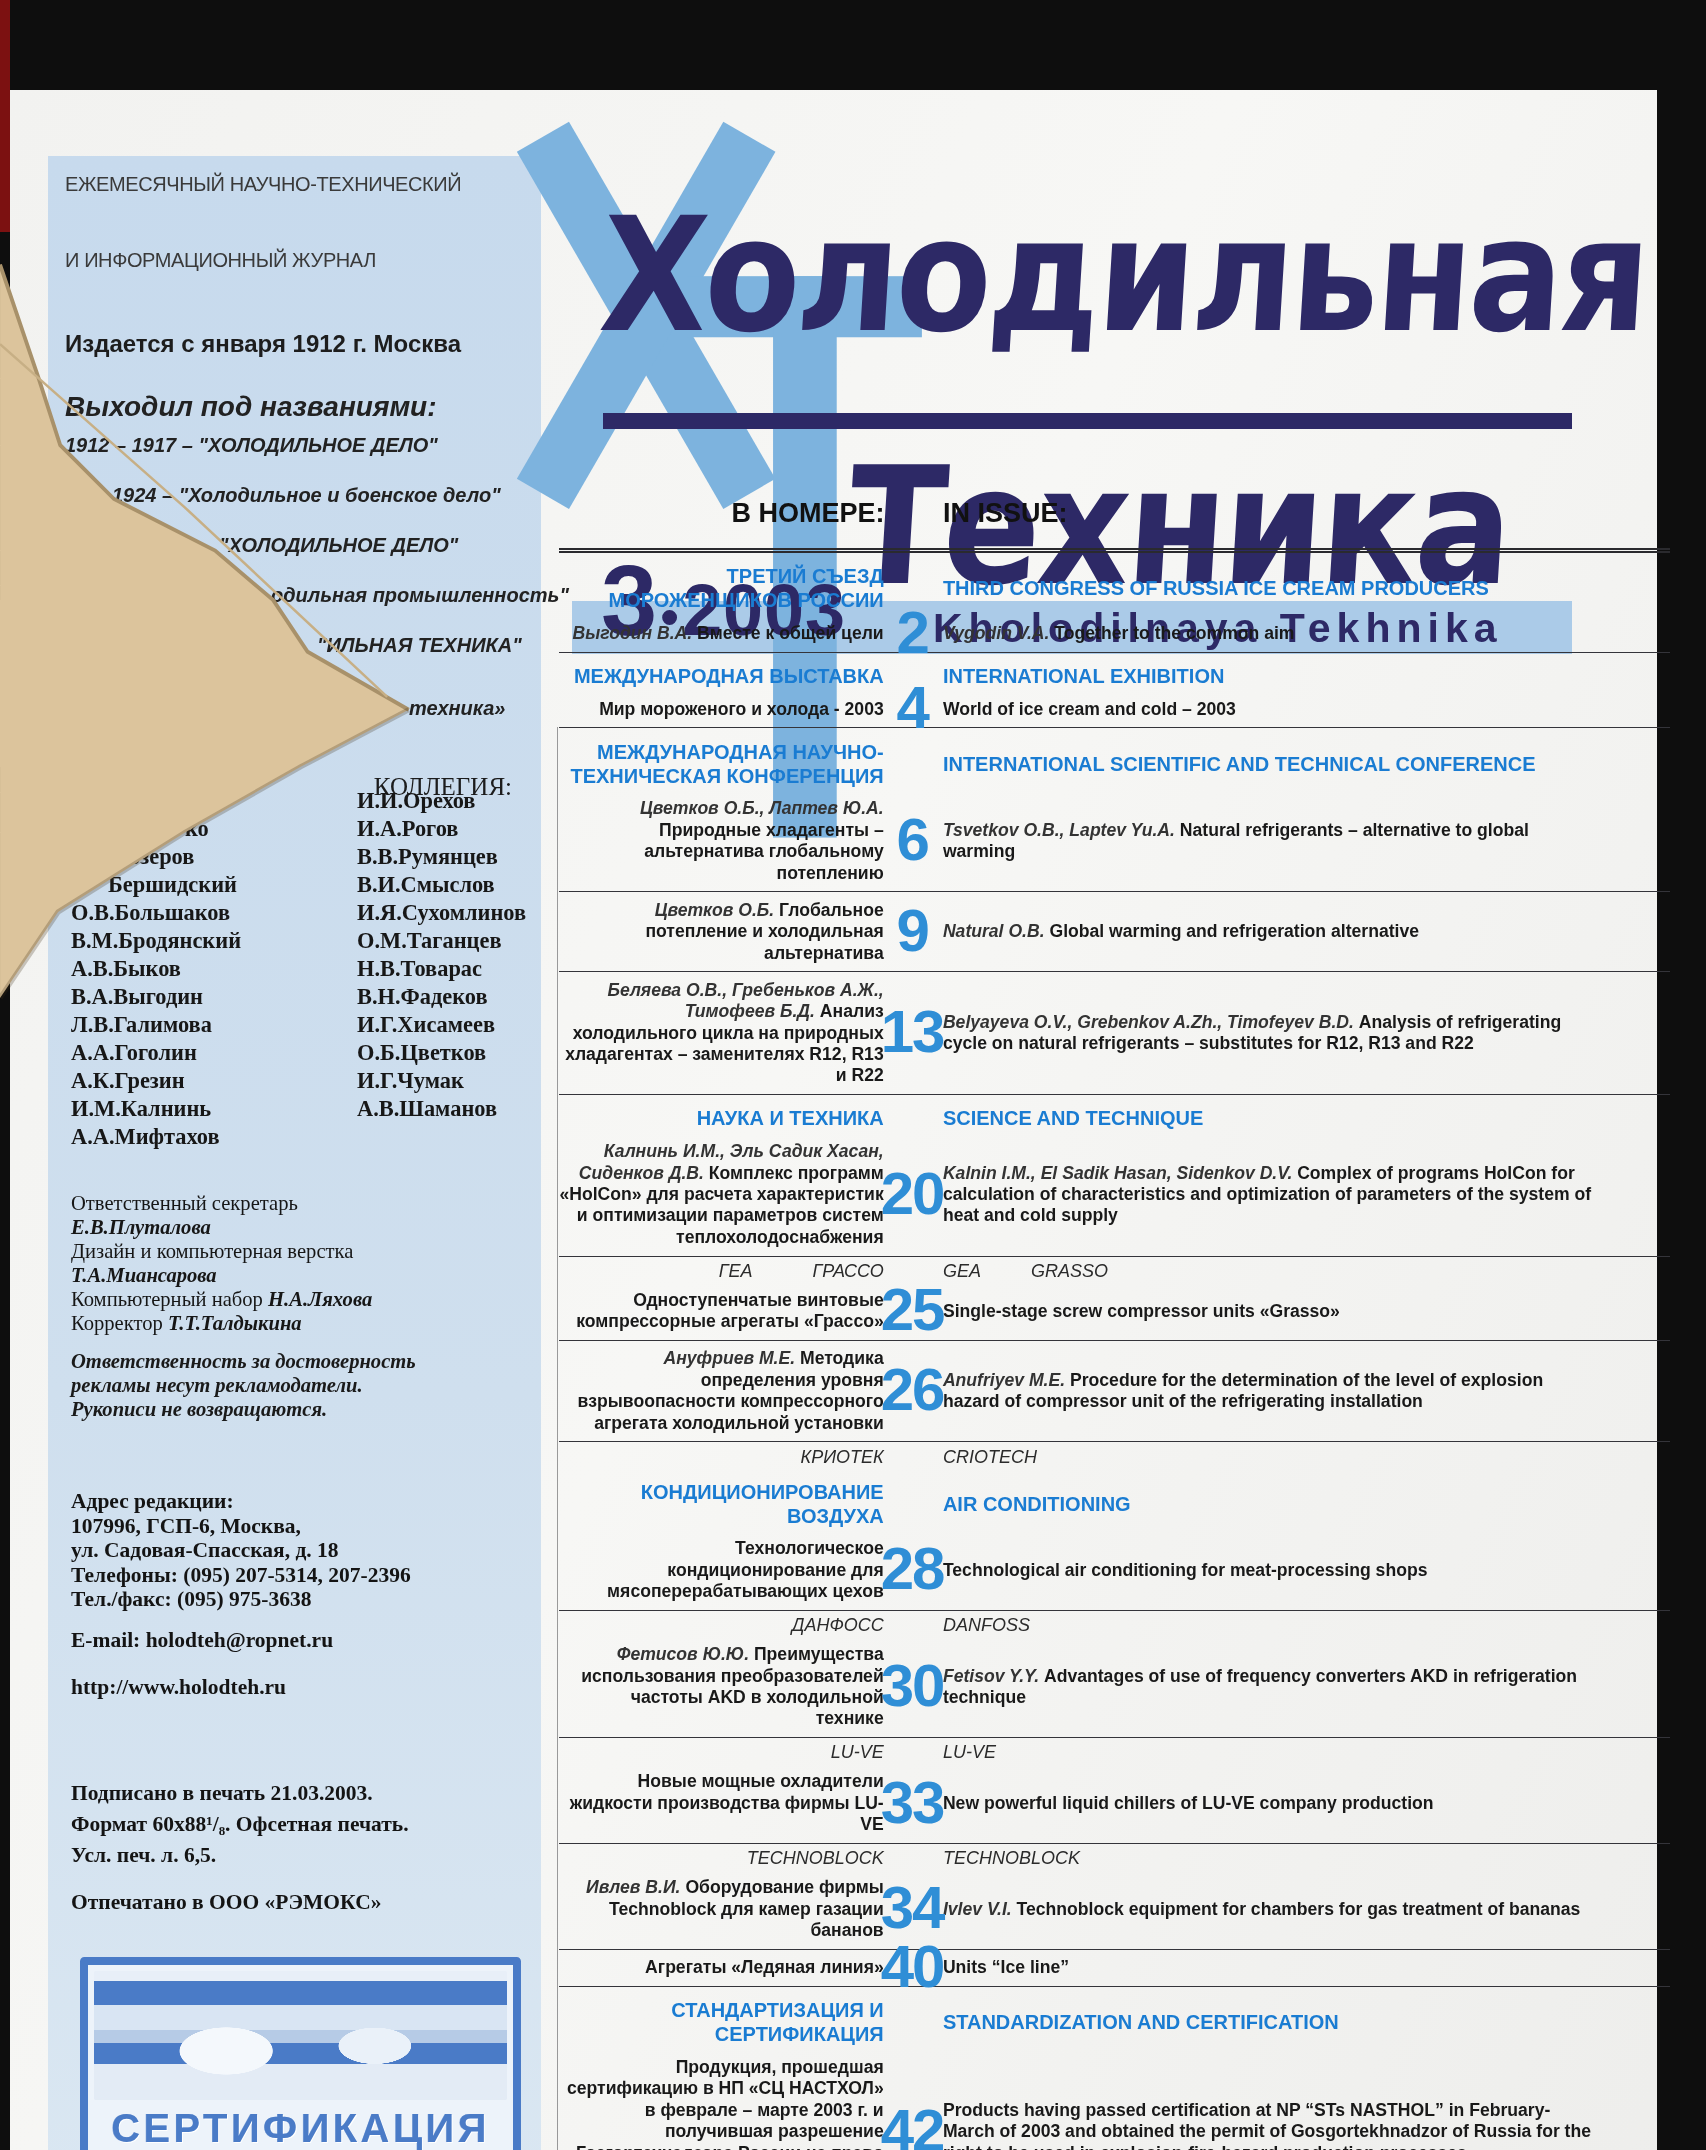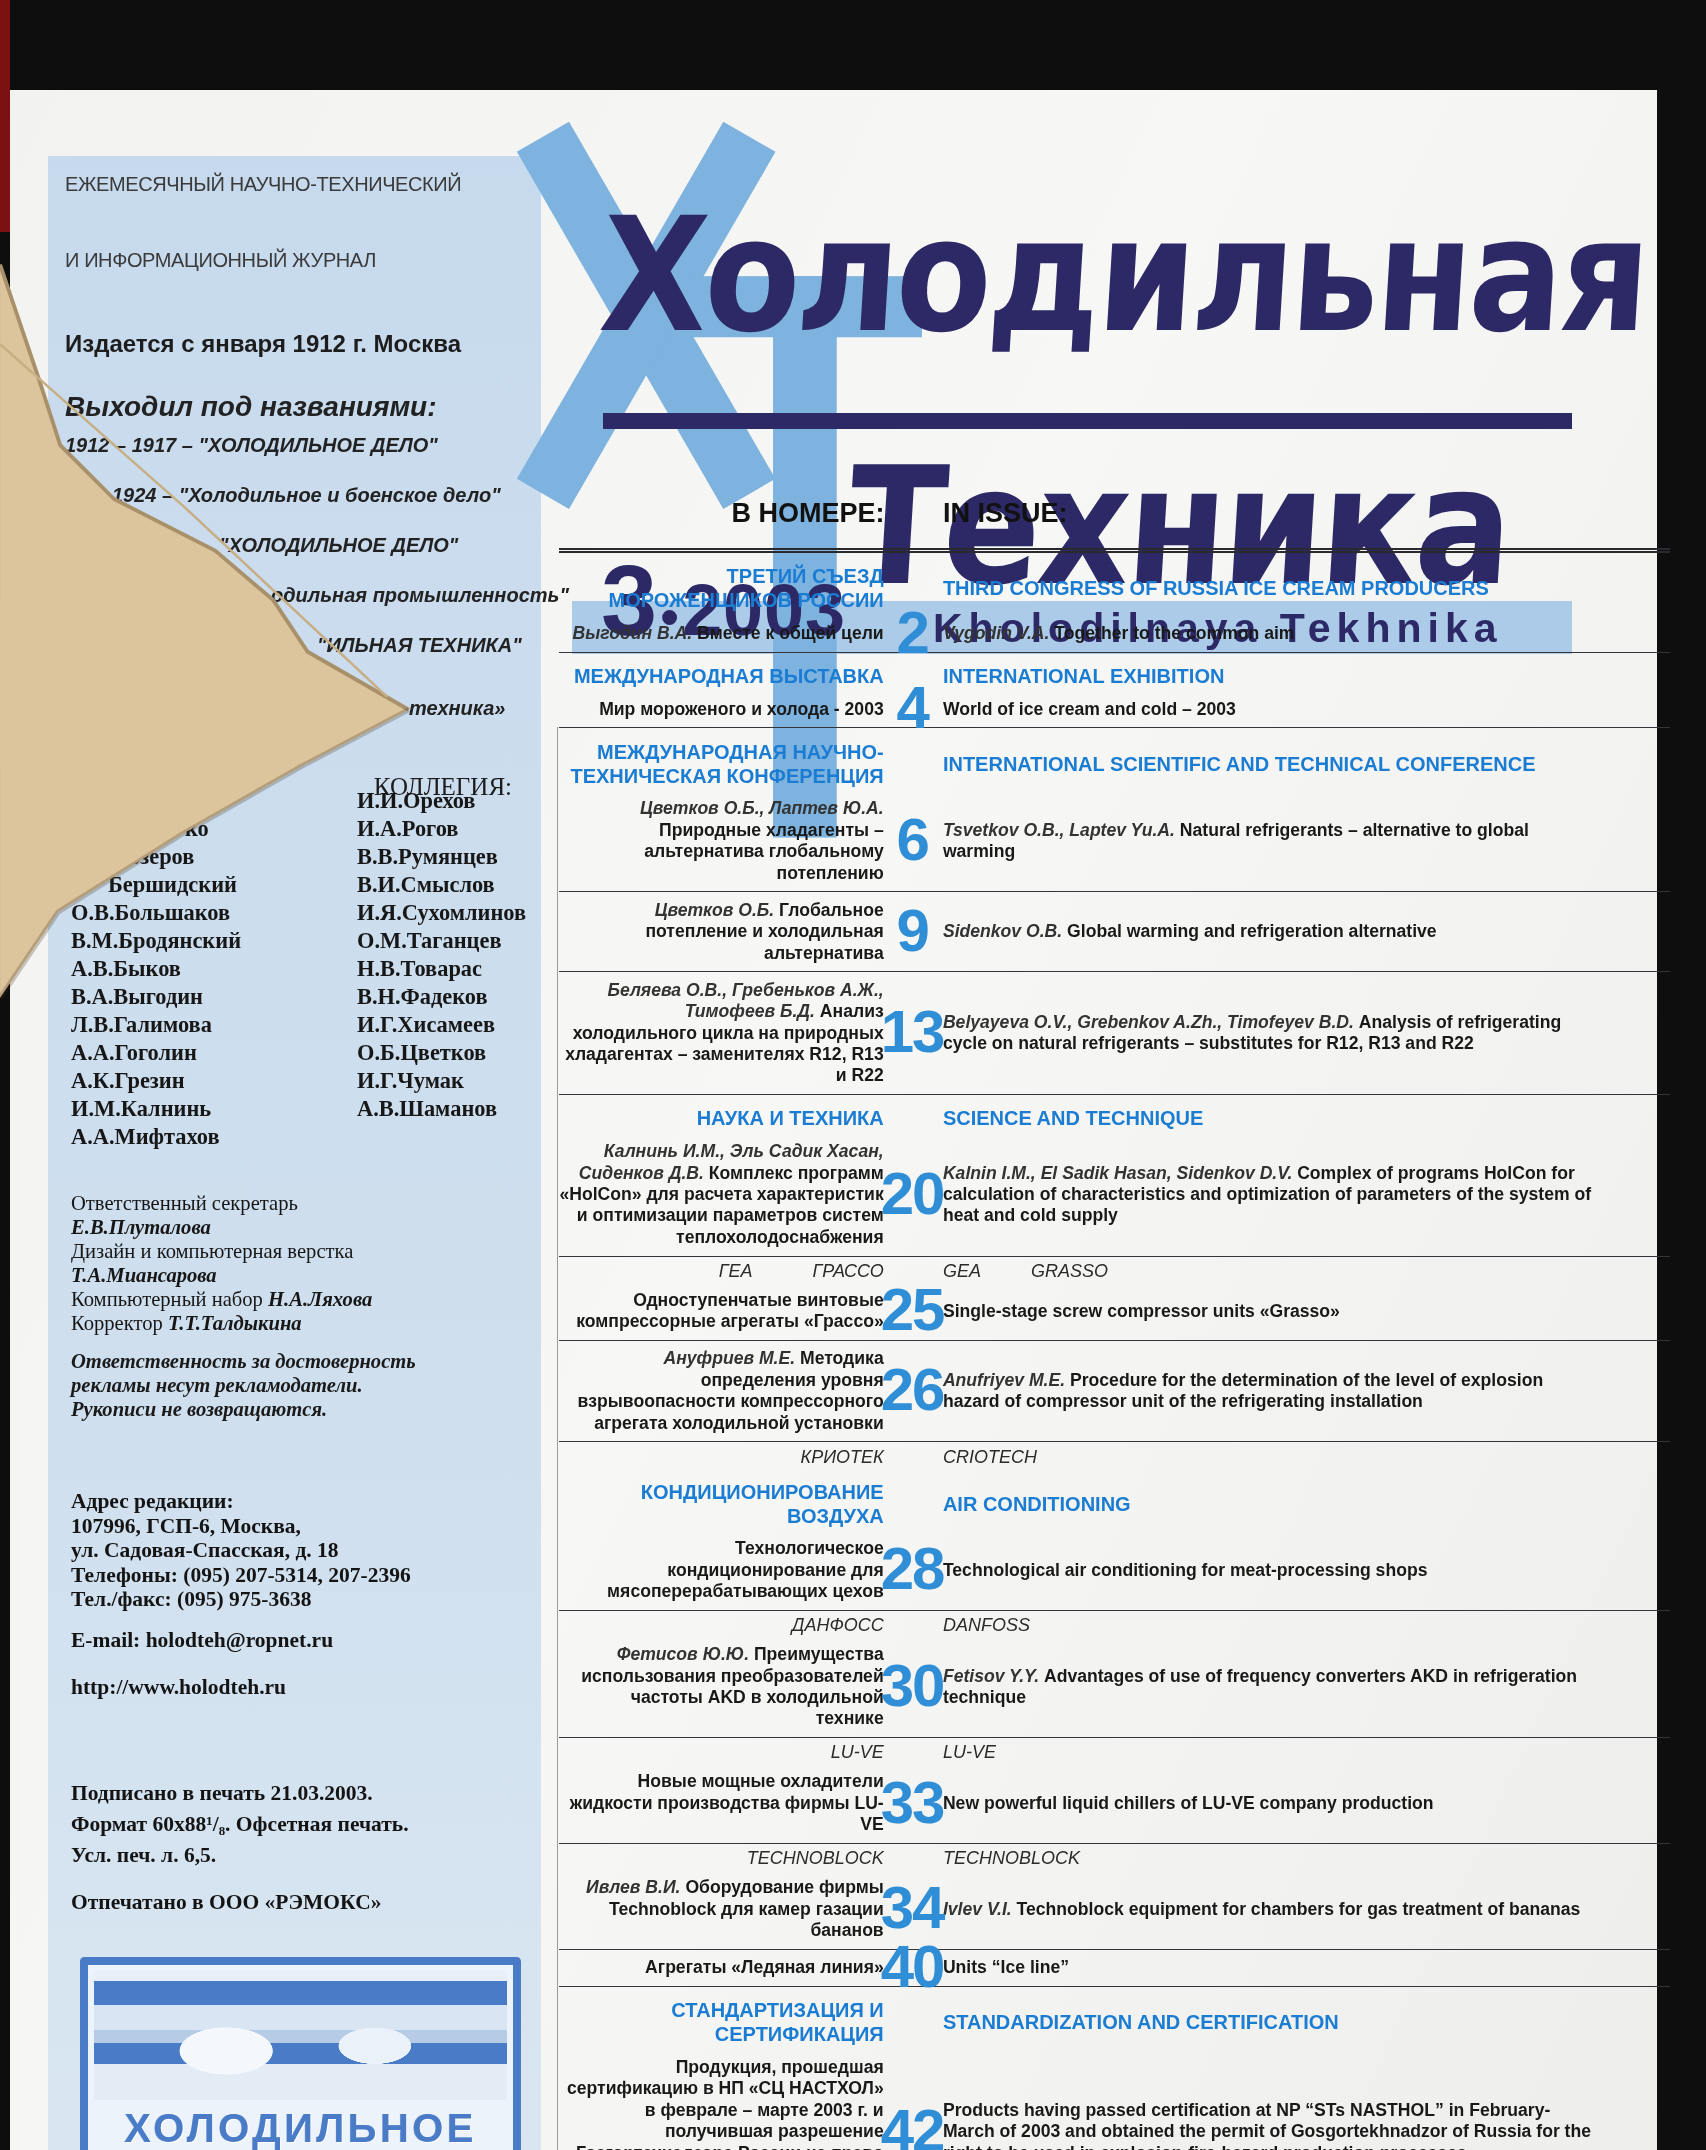--- a/index.html
+++ b/index.html
@@ -181,21 +181,21 @@
   </div>
 <div class="printinfo" id="printinfo" data-interactable="false">
     <div data-interactable="false">Подписано в печать  21.03.2003.</div>
     <div data-interactable="false">Формат 60х88¹/₈. Офсетная печать.</div>
     <div data-interactable="false">Усл. печ. л. 6,5.</div>
     <div data-interactable="false">Отпечатано в ООО «РЭМОКС»</div>
   </div>
 
 <div class="logo" data-interactable="false">
   <div class="logo-scene" data-interactable="false"></div>
-  <div class="logo-title" data-interactable="false">ХОЛОДИЛЬНОЕ</div>
+  <div class="logo-title" data-interactable="false">СЕРТИФИКАЦИЯ</div>
 
 </div>
 
 <svg class="envelope" data-interactable="false" viewBox="0 0 3968 5600">
   <polygon points="0,615 90,880 140,1035 265,1160 500,1280 635,1395 715,1515 950,1650 700,1782 430,1935 135,2120 0,2320" fill="#dcc49c"></polygon>
   <polyline points="0,615 90,880 140,1035 265,1160 500,1280 635,1395 715,1515 950,1650" fill="none" stroke="#a8916a" stroke-width="9"></polyline>
   <polyline points="950,1650 700,1782 430,1935 135,2120 0,2320" fill="none" stroke="rgba(60,45,20,.25)" stroke-width="12"></polyline>
   <polyline points="0,800 430,1180 900,1620" fill="none" stroke="#c7af85" stroke-width="6"></polyline>
 </svg>
 
@@ -259,21 +259,21 @@
         <div class="cell-num" data-interactable="false">
           <span class="num" data-interactable="false">6</span>
         </div>
         <div class="cell-en" data-interactable="false"><span class="auth" data-interactable="false">Tsvetkov O.B., Laptev Yu.A. </span><span class="ttl" data-interactable="false">Natural refrigerants – alternative to global warming</span></div>
       </div>
       <div class="row art sep" data-interactable="false">
         <div class="cell-ru" data-interactable="false"><span class="auth" data-interactable="false">Цветков О.Б. </span><span class="ttl" data-interactable="false">Глобальное потепление и холодильная альтернатива</span></div>
         <div class="cell-num" data-interactable="false">
           <span class="num" data-interactable="false">9</span>
         </div>
-        <div class="cell-en" data-interactable="false"><span class="auth" data-interactable="false">Sidenkov O.B. </span><span class="ttl" data-interactable="false">Global warming and refrigeration alternative</span></div>
+        <div class="cell-en" data-interactable="false"><span class="auth" data-interactable="false">Natural O.B. </span><span class="ttl" data-interactable="false">Global warming and refrigeration alternative</span></div>
       </div>
       <div class="row art sep" data-interactable="false">
         <div class="cell-ru" data-interactable="false"><span class="auth" data-interactable="false">Беляева О.В., Гребеньков А.Ж., Тимофеев Б.Д. </span><span class="ttl" data-interactable="false">Анализ холодильного цикла на природных хладагентах – заменителях R12, R13 и R22</span></div>
         <div class="cell-num" data-interactable="false">
           <span class="num" data-interactable="false">13</span>
         </div>
         <div class="cell-en" data-interactable="false"><span class="auth" data-interactable="false">Belyayeva O.V., Grebenkov A.Zh., Timofeyev B.D. </span><span class="ttl" data-interactable="false">Analysis of refrigerating cycle on natural refrigerants – substitutes for R12, R13 and R22</span></div>
       </div>
       <div class="row sec" data-interactable="false">
         <div class="cell-ru" data-interactable="false">НАУКА И ТЕХНИКА</div>

